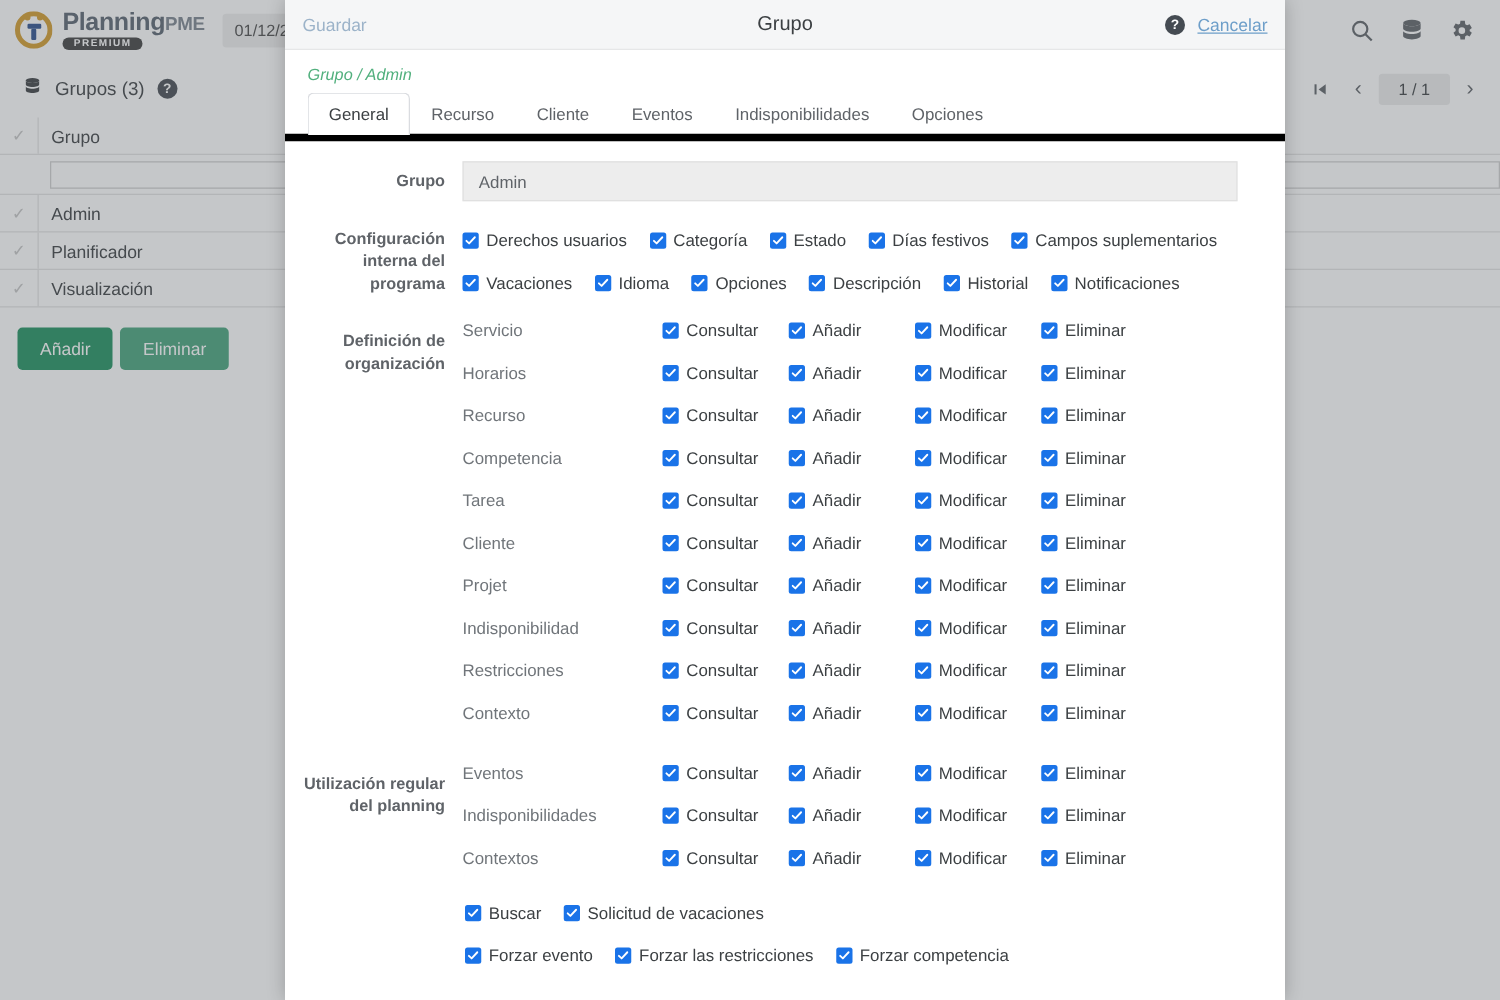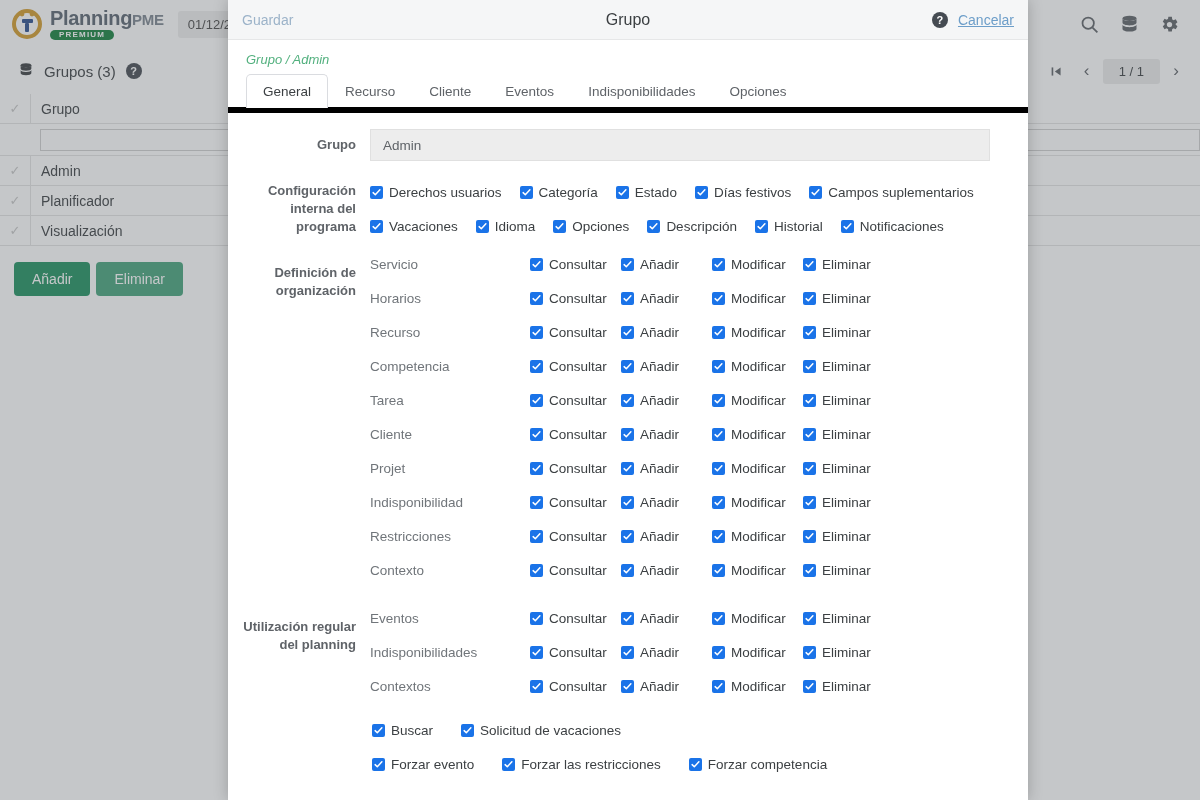--- a/index.html
+++ b/index.html
@@ -20,21 +20,21 @@
     display: flex; align-items: center;
   }
   .logo-wrap { display: flex; align-items: center; padding-left: 12px; gap: 8px; }
   .logo-mark {
     width: 30px; height: 30px; position: relative;
   }
   .logo-text { display: flex; flex-direction: column; align-items: flex-start; line-height: 1; }
   .logo-title { font-size: 20px; font-weight: bold; color: #5a6470; letter-spacing: -0.3px; }
   .logo-title .pme { font-size: 15px; color: #7c858f; }
   .logo-badge {
-    margin-top: 2px; background: #15803d; color: #fff; font-size: 8px; font-weight: bold;
+    margin-top: 2px; background: #404040; color: #fff; font-size: 8px; font-weight: bold;
     letter-spacing: 1.2px; padding: 1px 9px; border-radius: 8px;
   }
   .date-chip {
     margin-left: 14px; background: #efefef; border-radius: 3px;
     padding: 6px 10px; font-size: 13px; color: #4a4a4a; white-space: nowrap;
   }
   .topbar-right {
     margin-left: auto; display: flex; align-items: center; gap: 6px; padding-right: 14px;
   }
   .icon-btn {
@@ -156,24 +156,24 @@
     display: inline-flex; align-items: center; gap: 6px;
     font-size: 13.5px; color: #3c4043; white-space: nowrap;
   }
 
   .cb-flow { display: flex; flex-wrap: wrap; column-gap: 18px; row-gap: 0; }
   .cb-flow .cbl { height: 34px; }
 
   .perm-row { display: flex; align-items: flex-start; height: 34px; }
   .perm-name { width: 160px; font-size: 13.5px; color: #70757a; }
   .perm-cols { display: flex; }
-  .perm-cols .cbl { width: 91px; }
+  .perm-cols .cbl { width: 101px; }
   .perm-cols .cbl:last-child { width: auto; }
 
-  .extra-row { display: flex; align-items: center; height: 34px; column-gap: 28px; padding-left: 2px; }
+  .extra-row { display: flex; align-items: center; height: 34px; column-gap: 18px; padding-left: 2px; }
 
   .section-gap { height: 14px; }
 </style>
 </head>
 <body>
 
 <div id="root">
 
   <div class="app-bg">
 

